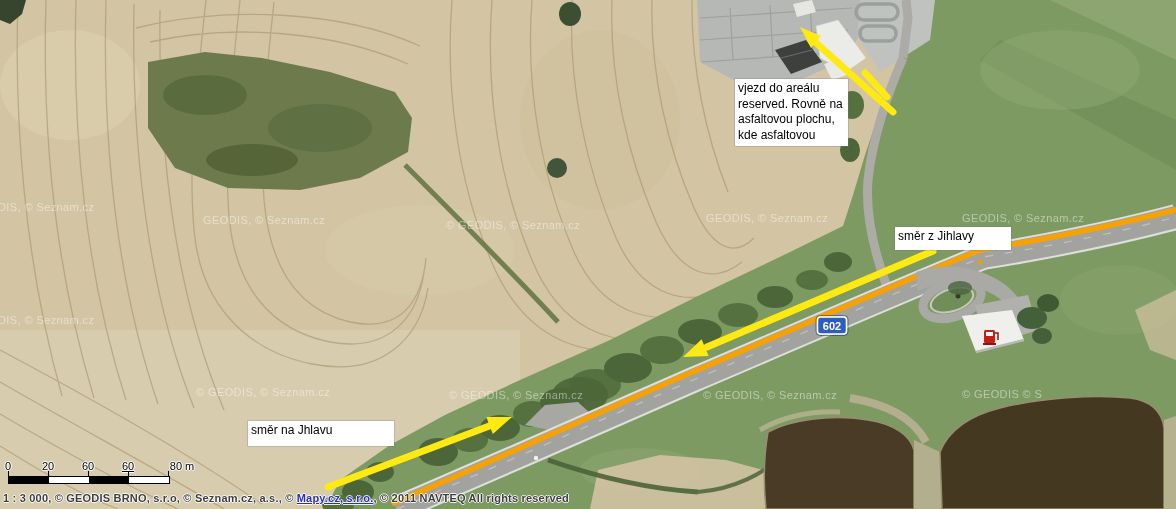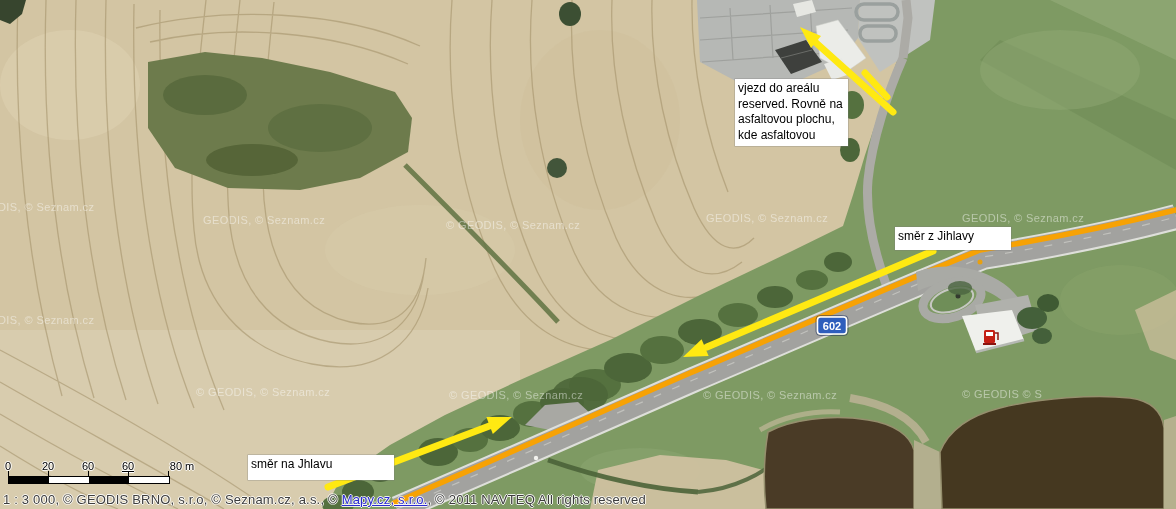--- a/index.html
+++ b/index.html
@@ -12,40 +12,41 @@
   .soft{filter:blur(0.4px);}
   
   .note-box{
     position:absolute;background:#ffffff;color:#000;
     font-size:12px;line-height:15.5px;padding:2px 3px;
     box-shadow:0 0 0 0.5px rgba(120,120,120,.55);
     white-space:nowrap;
   }
   #note-entry{left:735px;top:79px;width:107px;height:63px;}
   #note-from{left:847px;top:227px;width:110px;height:19px;margin-left:48px;}
-  #note-to{left:248px;top:421px;width:140px;height:21px;margin-top:34px;}
+  #note-to{left:248px;top:421px;width:140px;height:21px;}
   
   .scalebar{position:absolute;left:0;top:458px;width:220px;height:32px;}
   .sb-bar{
     position:absolute;left:8px;top:18px;width:160px;height:6px;
     border:1px solid #000;
     background:linear-gradient(90deg,#000 0 25%,#fff 25% 50%,#000 50% 75%,#fff 75% 100%);
   }
   .sb-label{
     position:absolute;top:2px;transform:translateX(-50%);
     font-size:11px;color:#000;
     text-shadow:-1px 0 0 #fff,1px 0 0 #fff,0 -1px 0 #fff,0 1px 0 #fff;
   }
   .sb-tick{position:absolute;top:13px;width:1px;height:5px;background:#000;}
   
   .attribution{
-    position:absolute;left:3px;top:492px;font-size:13px;color:#3d3d3d;
+    position:absolute;left:3px;top:492px;font-size:11px;color:#3d3d3d;
     letter-spacing:.2px;white-space:nowrap;
     text-shadow:-1px 0 0 rgba(255,255,255,.85),1px 0 0 rgba(255,255,255,.85),
                 0 -1px 0 rgba(255,255,255,.85),0 1px 0 rgba(255,255,255,.85);
+    font-weight:bold;
   }
   .attribution a{color:var(--link-blue,#2b2bd0);text-decoration:underline;cursor:pointer;}
   
   .wm{font-size:11px;fill:var(--watermark-color,rgba(255,255,255,.45));letter-spacing:.4px;}
   .arrow-line{stroke:var(--arrow-yellow,#ffe912);stroke-width:7;fill:none;stroke-linecap:round;}
   .arrow-head{fill:var(--arrow-yellow,#ffe912);}
   .route{stroke:var(--route-orange,#f7a204);stroke-width:5.5;fill:none;stroke-linecap:round;}
   .shield-rect{fill:var(--shield-blue,#2e5ebc);stroke:#fff;stroke-width:1.5;}
   .shield-num{fill:#fff;font-size:11px;font-weight:bold;text-anchor:middle;}
 </style>

